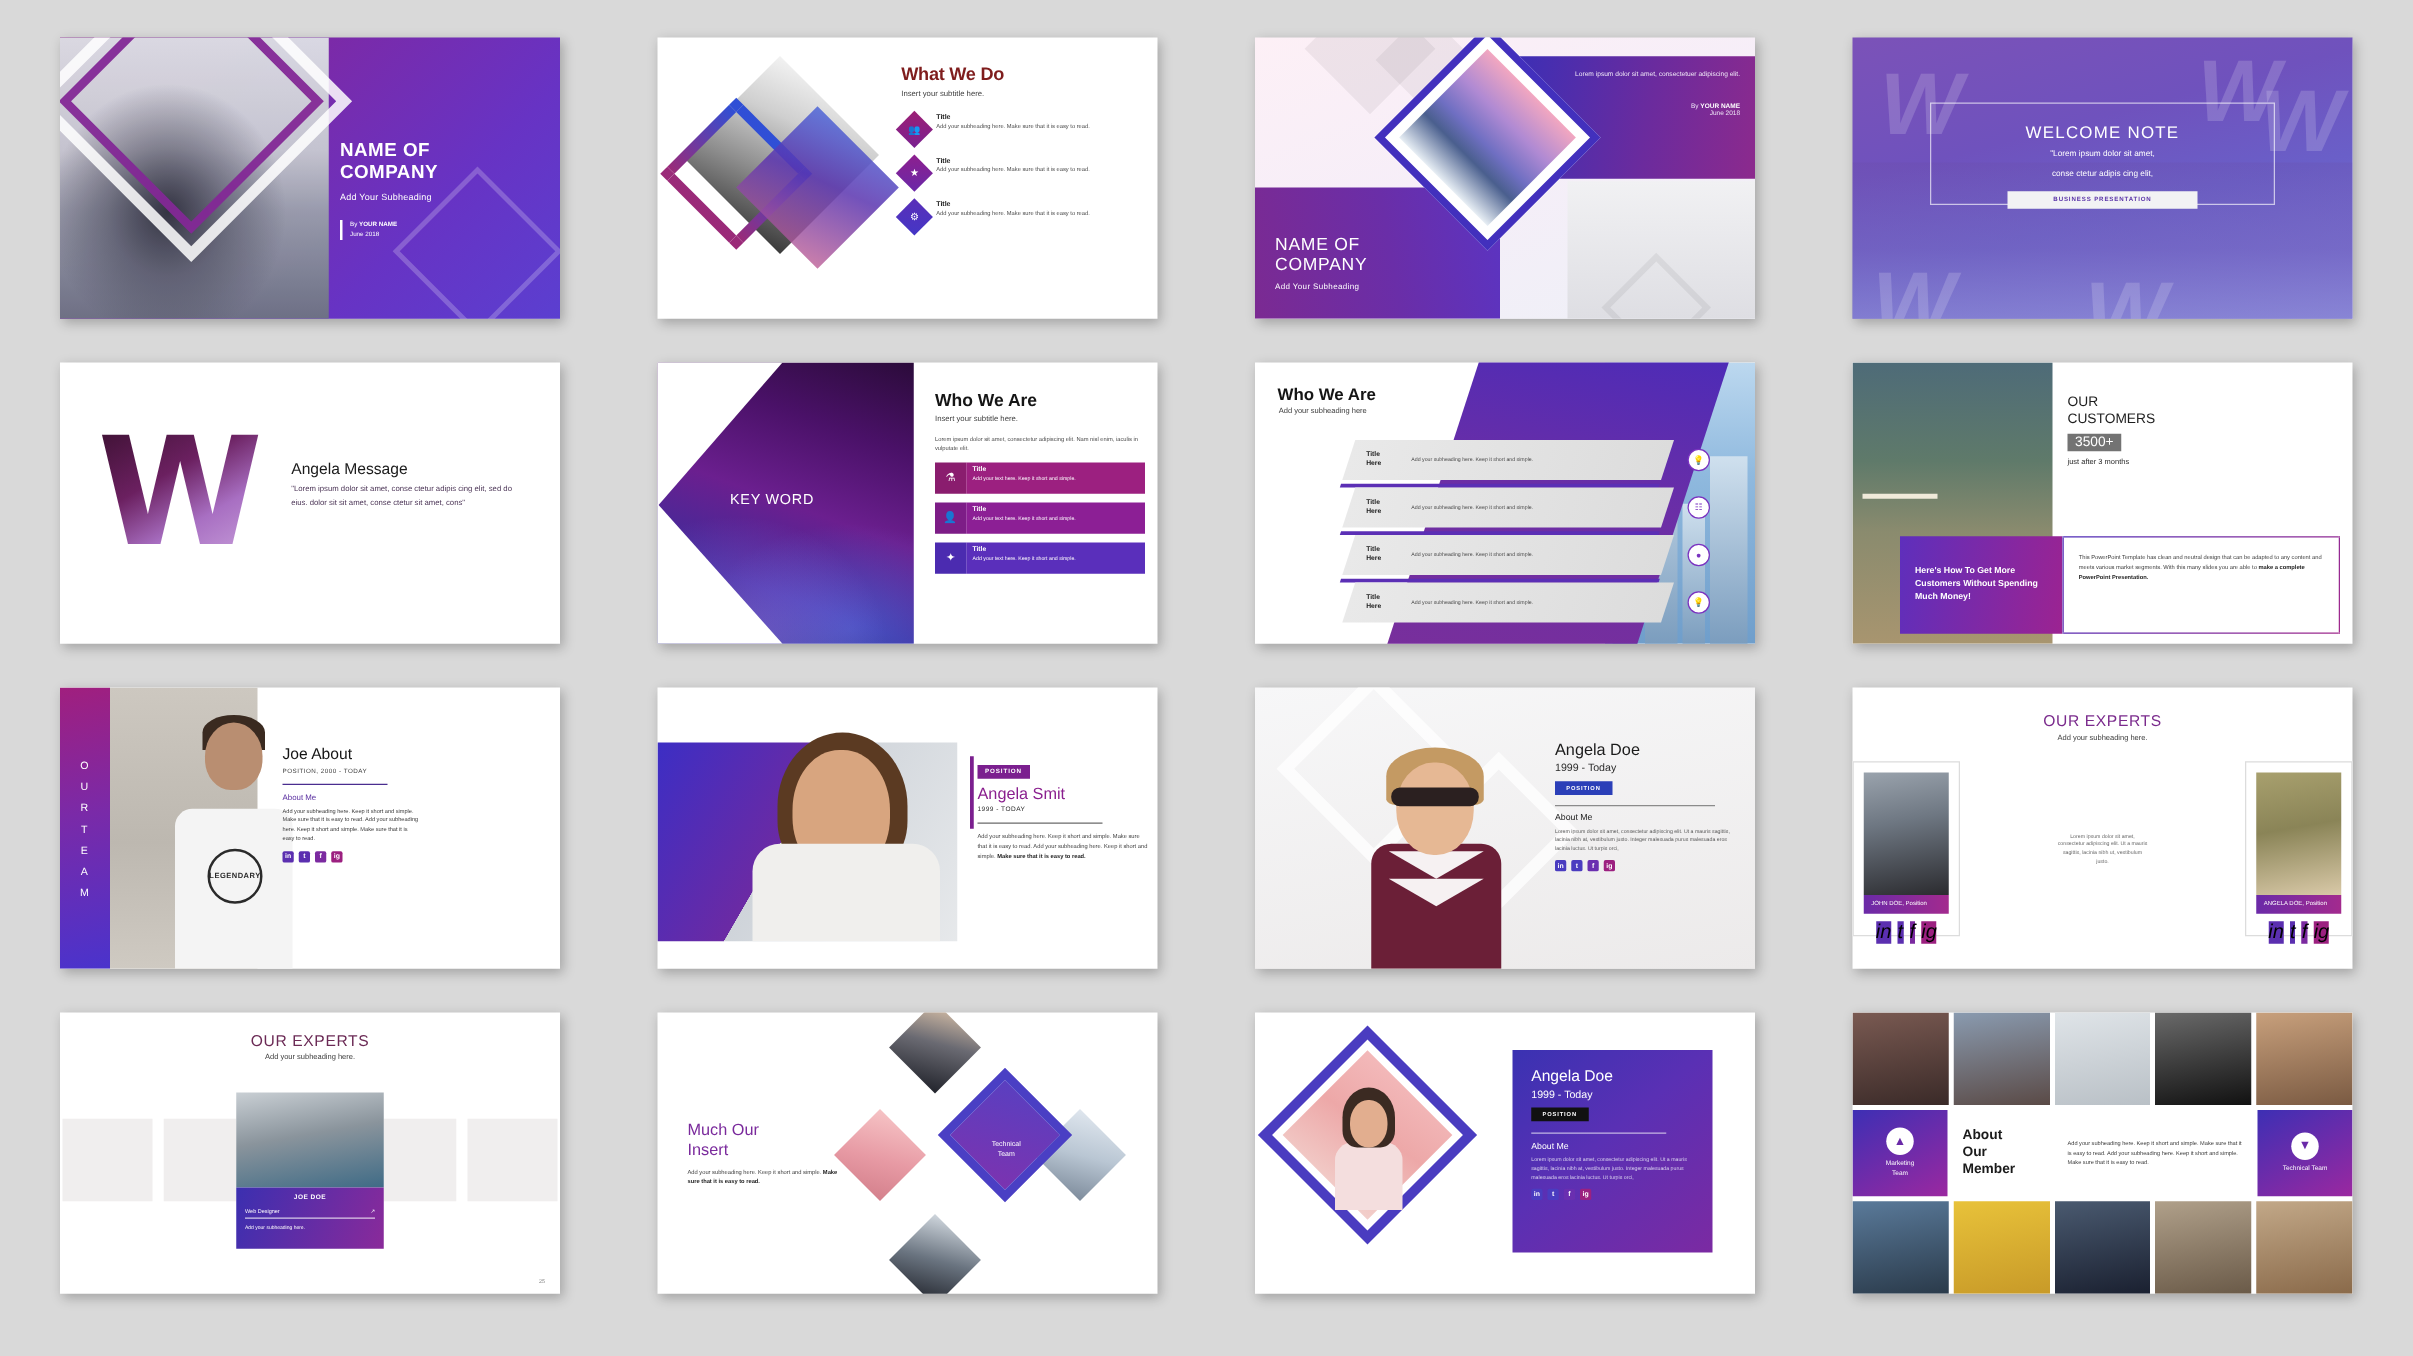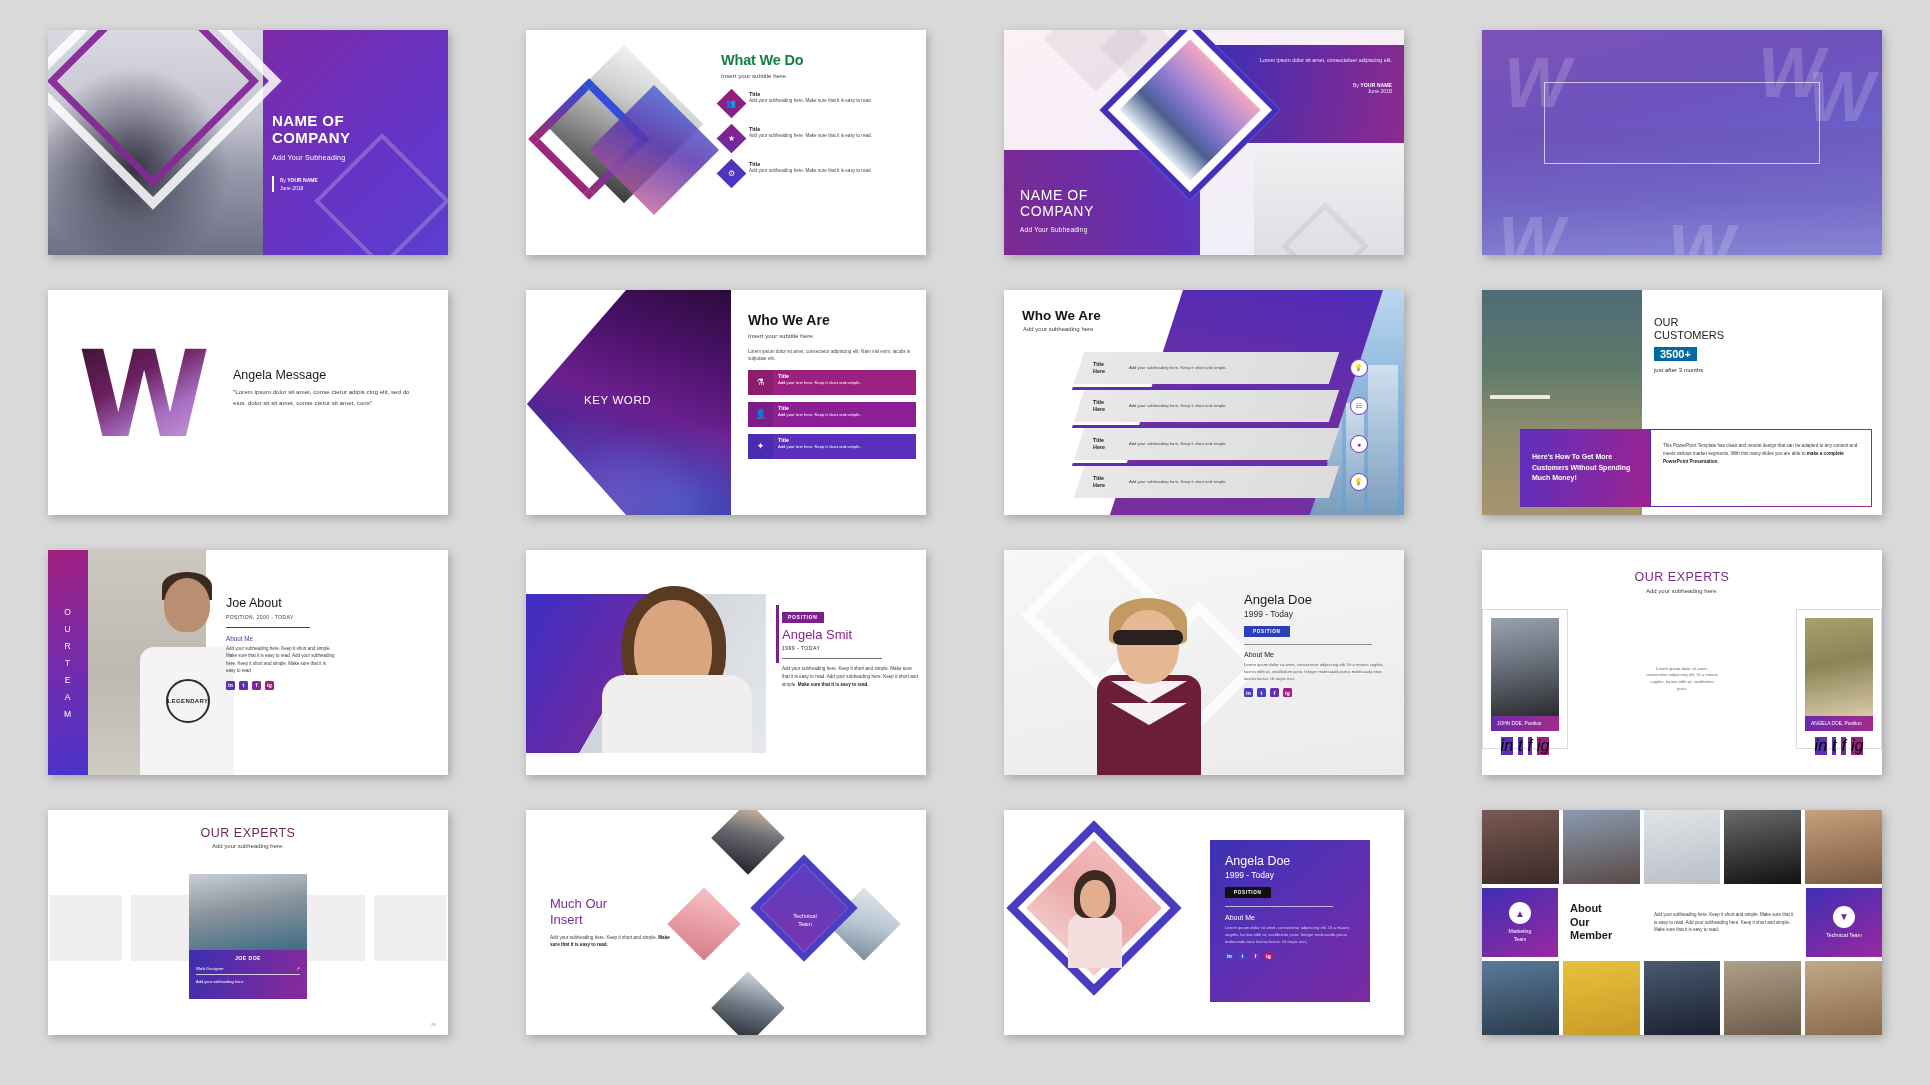--- a/index.html
+++ b/index.html
@@ -70,21 +70,21 @@
     left:0px; top:36px; width:86px; height:86px;
     border:8px solid; border-image: linear-gradient(180deg,#2f4fd6,#9b2a78) 1;
     transform: rotate(45deg);
   }
   .s2 .d-over {
     left:62px; top:44px; width:92px; height:92px;
     background: linear-gradient(160deg,rgba(72,98,216,.82),rgba(90,52,175,.85) 45%,rgba(190,95,150,.8));
     transform: rotate(45deg);
   }
   .s2 .hd { left:195px; top:22px; width:190px; }
-  .s2 h2 { font-size:14.5px; font-weight:bold; color:#15803d; letter-spacing:-.2px; }
+  .s2 h2 { font-size:14.5px; font-weight:bold; color:#7f1d1d; letter-spacing:-.2px; }
   .s2 .sb { font-size:6.2px; color:#3e3e3e; margin-top:4px; }
   .s2 .row { display:flex; gap:7px; margin-top:12px; align-items:flex-start; }
   .s2 .ic {
     width:21px; height:21px; flex:0 0 21px; transform:rotate(45deg);
     display:flex; align-items:center; justify-content:center; margin-top:2px;
   }
   .s2 .ic span { transform:rotate(-45deg); color:#fff; font-size:8px; }
   .s2 .i1 { background:linear-gradient(135deg,#9c1f74,#7a2191); }
   .s2 .i2 { background:linear-gradient(135deg,#8d1f8e,#6a28a8); }
   .s2 .i3 { background:linear-gradient(135deg,#5a2fb8,#4436c6); }
@@ -177,22 +177,22 @@
   .s7 .circ { position:absolute; width:18px; height:18px; border-radius:50%; background:#fff;
     border:1.4px solid #7a33c0; display:flex; align-items:center; justify-content:center;
     color:#7a33c0; font-size:7px; }
 
   
   .s8 .img { left:0; top:0; width:160px; height:225px;
     background:linear-gradient(180deg,#4e6b78 0%,#5f7a6a 35%,#8a8b6e 60%,#a8956f 100%); }
   .s8 .rail { left:8px; top:105px; width:60px; height:4px; background:#f0ead9; }
   .s8 .rt { left:172px; top:26px; }
   .s8 .rt h2 { font-size:11px; font-weight:400; color:#1e1e1e; line-height:1.2; }
-  .s8 .big { margin-top:5px; display:inline-block; background:#0369a1; color:#fff;
-    font-size:11px; font-weight:bold; padding:1px 6px; }
+  .s8 .big { margin-top:5px; display:inline-block; background:#737373; color:#fff;
+    font-size:11px; font-weight:normal; padding:1px 6px; }
   .s8 .aft { margin-top:5px; font-size:6px; color:#2b2b2b; }
   .s8 .pbox { left:38px; bottom:8px; width:130px; height:78px;
     background:linear-gradient(100deg,#5e2fbc,#9c2391);
     color:#fff; font-size:7px; font-weight:bold; line-height:1.5;
     display:flex; align-items:center; padding-left:12px; }
   .s8 .wbox { left:168px; bottom:8px; width:222px; height:78px;
     border:1.6px solid; border-image:linear-gradient(120deg,#4b2bb8,#a02a8c) 1;
     background:#fff; padding:12px; }
   .s8 .wbox p { font-size:4.6px; color:#3c3c3c; line-height:1.7; }
   .s8 .wbox b { font-weight:bold; color:#1b1b1b; }
@@ -424,20 +424,26 @@
   </div>
 
   <div class="slide s4">
     <div class="abs city"></div>
     <div class="wm" style="left:22px;  top:18px;">W</div>
     <div class="wm" style="right:58px; top:8px;">W</div>
     <div class="wm" style="right:8px;  top:32px;">W</div>
     <div class="wm" style="left:16px;  bottom:-22px;">W</div>
     <div class="wm" style="left:186px; bottom:-30px;">W</div>
     <div class="abs box"></div>
+    <div class="abs inner" style="top:58px;">
+      <h2>WELCOME NOTE</h2>
+      <p>"Lorem ipsum dolor sit amet,</p>
+      <p>conse ctetur adipis cing elit,</p>
+      <div class="btn">BUSINESS PRESENTATION</div>
+    </div>
   </div>
 
   <div class="slide s5">
     <div class="abs wlogo">W</div>
     <div class="abs tx">
       <h2>Angela Message</h2>
       <p>"Lorem ipsum dolor sit amet, conse ctetur adipis cing elit, sed do eius. dolor sit sit amet, conse ctetur sit amet, cons"</p>
     </div>
   </div>
 

